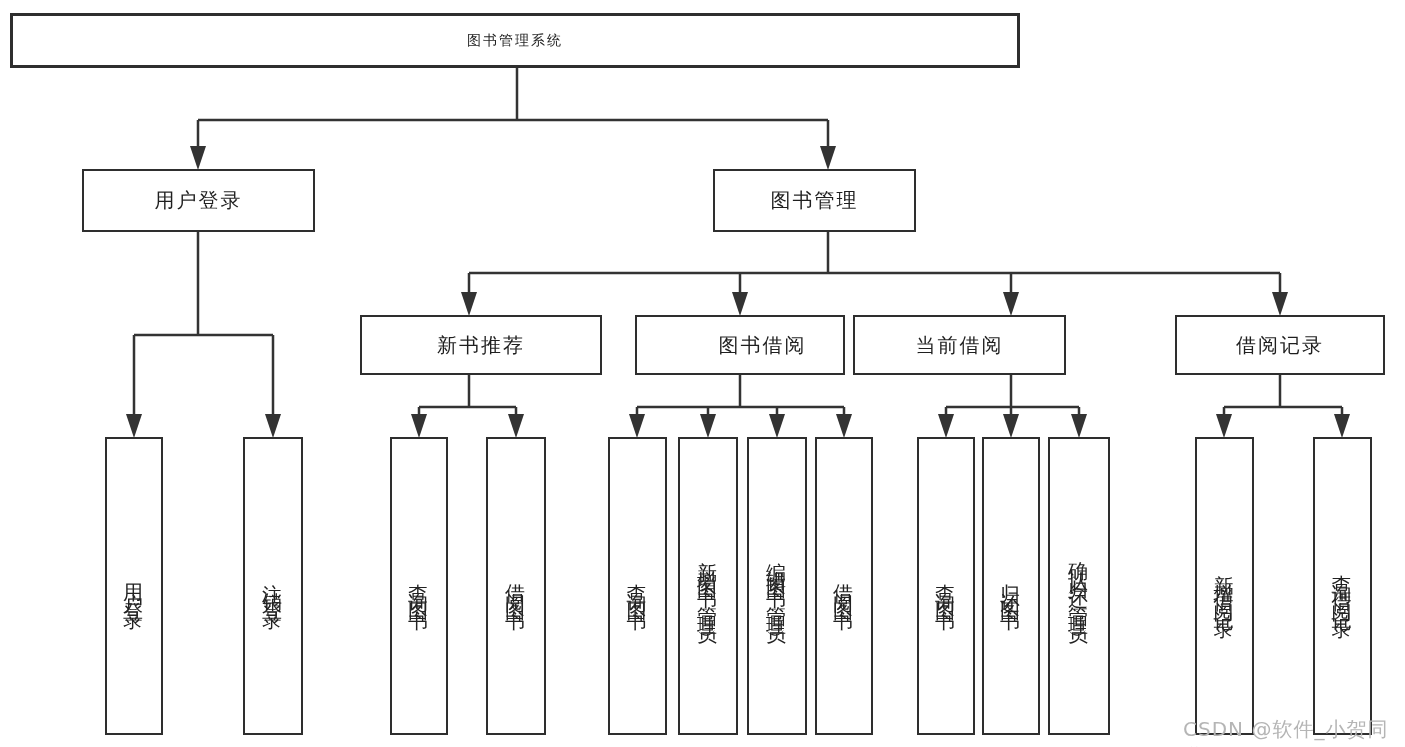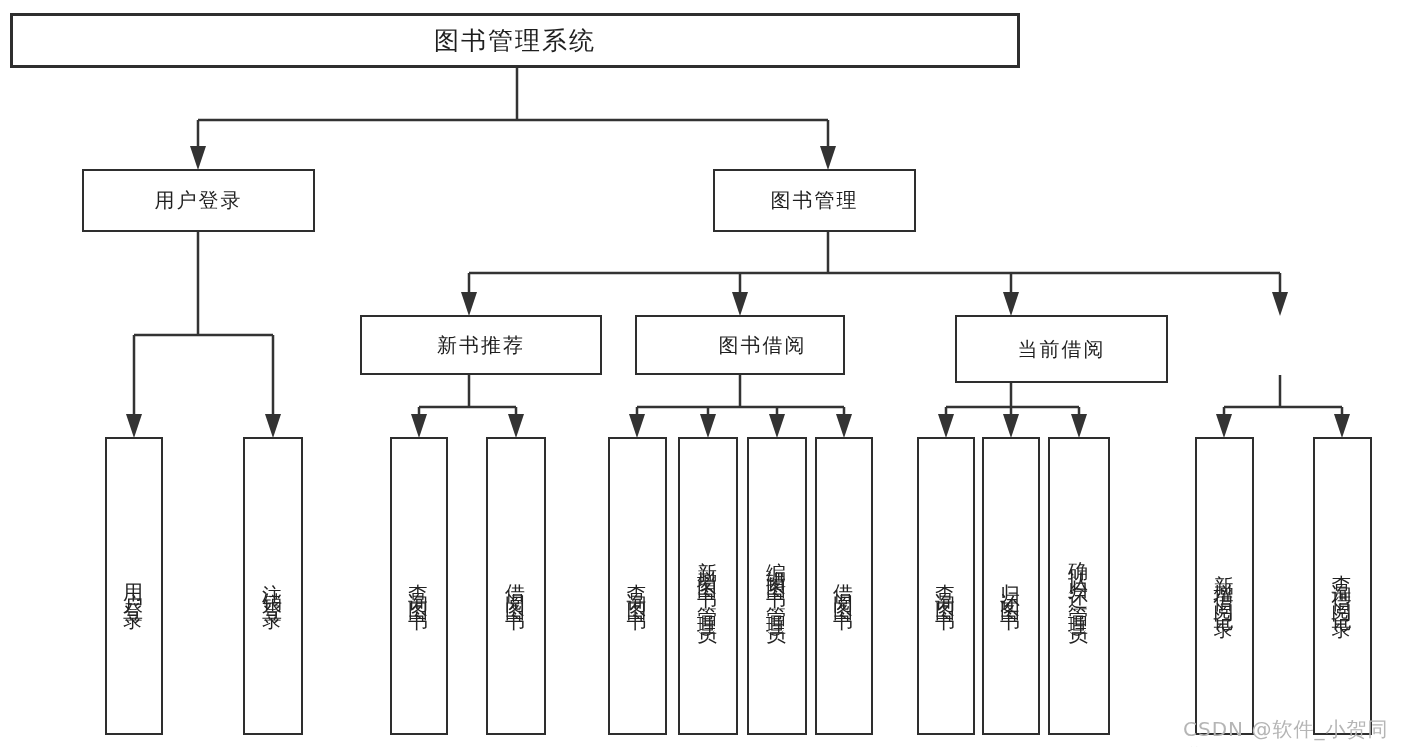--- a/index.html
+++ b/index.html
@@ -30,21 +30,21 @@
     display: flex;
     align-items: center;
     justify-content: center;
     font-size: 20px;
     color: #1f1f1f;
     letter-spacing: 2px;
     white-space: nowrap;
   }
   .node.root {
     border-width: 3px;
-    font-size: 25px;
+    font-size: 14px;
   }
   .node.leaf {
     top: 437px;
     height: 298px;
     writing-mode: vertical-rl;
     letter-spacing: 9px;
     font-size: 20px;
     color: #222222;
     white-space: normal;
   }
@@ -104,21 +104,22 @@
     </g>
   </svg>
 
   <div class="node root" style="left:10px; top:13px; width:1010px; height:55px;">图书管理系统</div>
 
   <div class="node" style="left:82px; top:169px; width:233px; height:63px;">用户登录</div>
   <div class="node" style="left:713px; top:169px; width:203px; height:63px;">图书管理</div>
 
   <div class="node" style="left:360px; top:315px; width:242px; height:60px;">新书推荐</div>
   <div class="node" style="left:635px; top:315px; width:210px; height:60px;padding-left:45px;">图书借阅</div>
-  <div class="node" style="left:955px; top:315px; width:213px; height:68px;">当前借阅</div>
+  <div class="node" style="left:853px; top:315px; width:213px; height:60px;">当前借阅</div>
+  <div class="node" style="left:1175px; top:315px; width:210px; height:60px;">借阅记录</div>
 
   <div class="node leaf" style="left:105px; width:58px;">用户登录</div>
   <div class="node leaf" style="left:243px; width:60px;">注销登录</div>
 
   <div class="node leaf" style="left:390px; width:58px;">查询图书</div>
   <div class="node leaf" style="left:486px; width:60px;">借阅图书</div>
 
   <div class="node leaf" style="left:608px; width:59px;">查询图书</div>
   <div class="node leaf" style="left:678px; width:60px;">新增图书（管理员）</div>
   <div class="node leaf" style="left:747px; width:60px;">编辑图书（管理员）</div>

